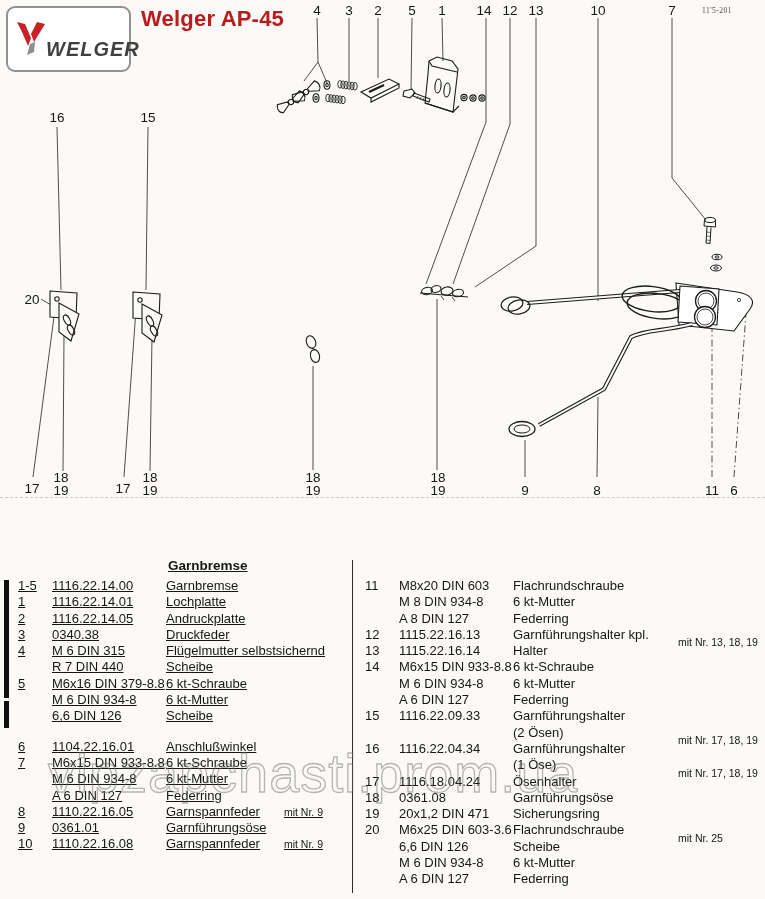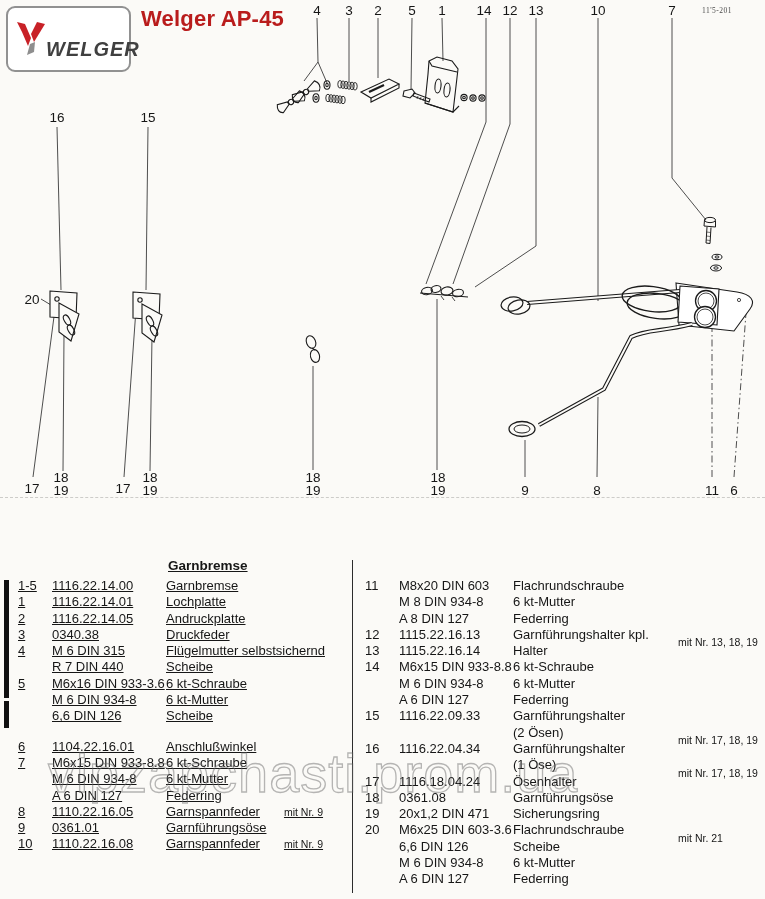--- a/index.html
+++ b/index.html
@@ -268,21 +268,21 @@
         <span class="part">M 6 DIN 315</span>
         <span class="desc">Flügelmutter selbstsichernd</span>
       </div>
       <div class="prow">
         <span class="no"></span>
         <span class="part">R 7 DIN 440</span>
         <span class="desc">Scheibe</span>
       </div>
       <div class="prow">
         <span class="no">5</span>
-        <span class="part">M6x16 DIN 933-3.6</span>
+        <span class="part">M6x16 DIN 379-8.8</span>
         <span class="desc">6 kt-Schraube</span>
       </div>
       <div class="prow">
         <span class="no"></span>
         <span class="part">M 6 DIN 934-8</span>
         <span class="desc">6 kt-Mutter</span>
       </div>
       <div class="prow">
         <span class="no"></span>
         <span class="part">6,6 DIN 126</span>
@@ -406,21 +406,21 @@
       </div>
       <div class="prow">
         <span class="no">19</span>
         <span class="part">20x1,2 DIN 471</span>
         <span class="desc">Sicherungsring</span>
       </div>
       <div class="prow">
         <span class="no">20</span>
         <span class="part">M6x25 DIN 603-3.6</span>
         <span class="desc">Flachrundschraube</span>
-        <span class="note">mit Nr. 21</span>
+        <span class="note">mit Nr. 25</span>
       </div>
       <div class="prow">
         <span class="no"></span>
         <span class="part">6,6 DIN 126</span>
         <span class="desc">Scheibe</span>
       </div>
       <div class="prow">
         <span class="no"></span>
         <span class="part">M 6 DIN 934-8</span>
         <span class="desc">6 kt-Mutter</span>

